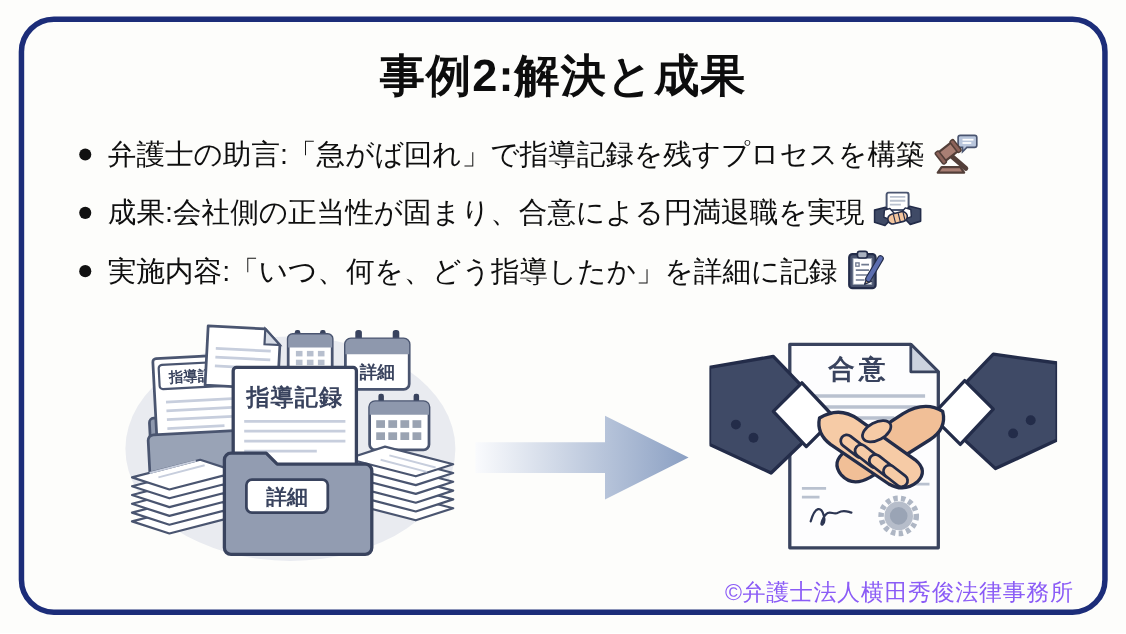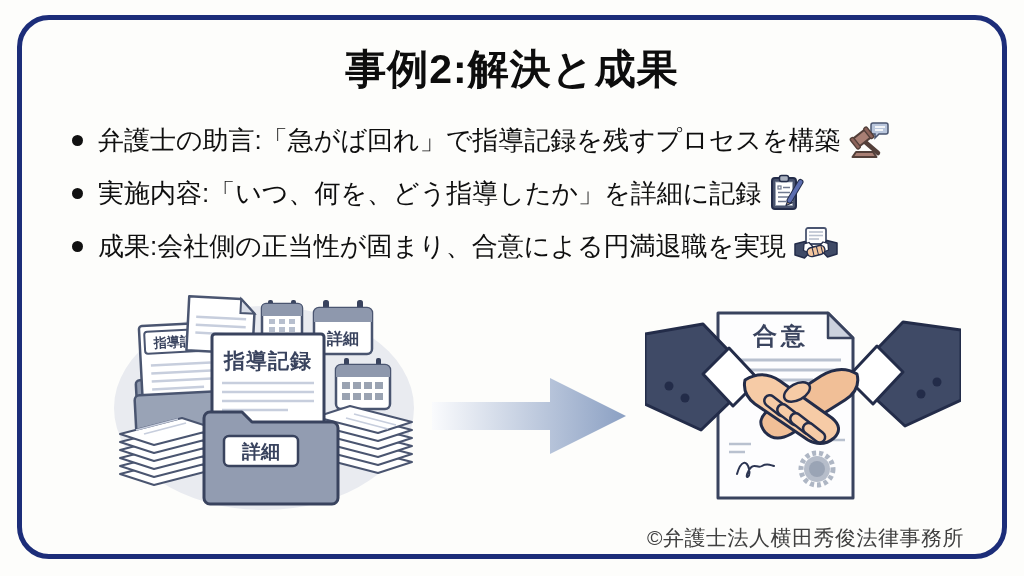--- a/index.html
+++ b/index.html
@@ -16,21 +16,21 @@
     font-size:41px;font-weight:bold;color:#0d0d0d;letter-spacing:1px;
   }
   .bullets{position:absolute;left:72px;top:121px;margin:0;padding:0;list-style:none;width:900px;}
   .bullet{display:flex;align-items:center;margin-bottom:15px;font-size:26px;font-weight:normal;color:#0f0f0f;white-space:nowrap;}
   .dot{width:11px;height:11px;background:#111;border-radius:50%;margin-right:15px;flex:none;}
   .bicon{margin-left:8px;flex:none;}
   .illus-left{position:absolute;left:112px;top:286px;}
   .flow-arrow{position:absolute;left:432px;top:372px;}
   .illus-right{position:absolute;left:645px;top:288px;}
   .copyright{
-    position:absolute;right:60px;bottom:24px;font-size:21px;color:#404040;
+    position:absolute;right:48px;bottom:24px;font-size:21px;color:#8b5cf6;
     letter-spacing:0.5px;
   }
   svg text{font-family:"Liberation Sans","DejaVu Sans",sans-serif;}
 </style>
 </head>
 <body>
 
 <div class="slide">
   <div class="frame"></div>
 
@@ -44,37 +44,20 @@
         <path d="M24 2 h13 a2 2 0 0 1 2 2 v7 a2 2 0 0 1 -2 2 h-7 l-4 4 v-4 h-2 a2 2 0 0 1 -2 -2 v-7 a2 2 0 0 1 2 -2 z" fill="#b9c6dc" stroke="#4a5570" stroke-width="1.5"></path>
         <line x1="26" y1="6" x2="36" y2="6" stroke="#ffffff" stroke-width="1.6"></line>
         <line x1="26" y1="9" x2="34" y2="9" stroke="#ffffff" stroke-width="1.6"></line>
         <line x1="15" y1="20" x2="29" y2="32" stroke="#533f39" stroke-width="4.5" stroke-linecap="round"></line>
         <g transform="rotate(-38 13 17)">
           <rect x="4" y="12" width="18" height="10" rx="2" fill="#a97f74" stroke="#533f39" stroke-width="2"></rect>
           <rect x="2.5" y="10.5" width="4" height="13" rx="1.5" fill="#8c635a" stroke="#533f39" stroke-width="1.4"></rect>
           <rect x="19.5" y="10.5" width="4" height="13" rx="1.5" fill="#8c635a" stroke="#533f39" stroke-width="1.4"></rect>
         </g>
         <path d="M7 31 h17 l3.5 5 h-24 z" fill="#a97f74" stroke="#533f39" stroke-width="2" stroke-linejoin="round"></path>
-      </svg>
-    </li>
-    <li class="bullet">
-      <span class="dot"></span>
-      <span>実施内容:「いつ、何を、どう指導したか」を詳細に記録</span>
-      <svg class="bicon" width="36" height="38" viewBox="0 0 36 38">
-        <rect x="3" y="4" width="24" height="31" rx="3" fill="#49536e" stroke="#232c49" stroke-width="2"></rect>
-        <rect x="6.5" y="8" width="17" height="23.5" fill="#ffffff" stroke="#9aa3b2" stroke-width="0.8"></rect>
-        <rect x="10.5" y="1.5" width="9" height="6" rx="2" fill="#aab2c0" stroke="#232c49" stroke-width="1.5"></rect>
-        <rect x="9" y="12" width="3" height="3" fill="none" stroke="#707a90" stroke-width="1.2"></rect>
-        <line x1="14" y1="13.5" x2="21" y2="13.5" stroke="#707a90" stroke-width="1.5"></line>
-        <line x1="9" y1="18.5" x2="21" y2="18.5" stroke="#707a90" stroke-width="1.5"></line>
-        <line x1="9" y1="23" x2="21" y2="23" stroke="#707a90" stroke-width="1.5"></line>
-        <line x1="9" y1="27.5" x2="17" y2="27.5" stroke="#707a90" stroke-width="1.5"></line>
-        <path d="M17 31.5 l2.2 -6 l4.2 3.2 z" fill="#d9b98c" stroke="#232c49" stroke-width="1.2" stroke-linejoin="round"></path>
-        <line x1="20.5" y1="26.5" x2="31.5" y2="8" stroke="#232c49" stroke-width="6" stroke-linecap="round"></line>
-        <line x1="20.5" y1="26.5" x2="31.5" y2="8" stroke="#5c6eb0" stroke-width="4" stroke-linecap="round"></line>
       </svg>
     </li>
     <li class="bullet">
       <span class="dot"></span>
       <span>成果:会社側の正当性が固まり、合意による円満退職を実現</span>
       <svg class="bicon" width="44" height="38" viewBox="0 0 44 38">
         <rect x="12" y="1" width="20" height="16" rx="2" fill="#ffffff" stroke="#4a5570" stroke-width="1.8"></rect>
         <line x1="15" y1="5" x2="29" y2="5" stroke="#b9c1cf" stroke-width="1.6"></line>
         <line x1="15" y1="8.5" x2="29" y2="8.5" stroke="#b9c1cf" stroke-width="1.6"></line>
         <line x1="15" y1="12" x2="25" y2="12" stroke="#b9c1cf" stroke-width="1.6"></line>
@@ -83,20 +66,37 @@
         <path d="M10 17 l5 -1.5 l4.5 5 l-5 5 l-5 -2 z" fill="#ffffff" stroke="#232c49" stroke-width="1.3" stroke-linejoin="round"></path>
         <path d="M34 16.5 l-5 -1.5 l-4.5 5 l5 5 l5 -2 z" fill="#ffffff" stroke="#232c49" stroke-width="1.3" stroke-linejoin="round"></path>
         <g transform="rotate(-14 22 24)">
           <rect x="13" y="19.5" width="18" height="9" rx="4.5" fill="#f4c69e" stroke="#232c49" stroke-width="1.5"></rect>
           <line x1="19" y1="20" x2="19" y2="28" stroke="#232c49" stroke-width="1"></line>
           <line x1="23.5" y1="20" x2="23.5" y2="28.5" stroke="#232c49" stroke-width="1"></line>
           <line x1="28" y1="20.5" x2="28" y2="28.5" stroke="#232c49" stroke-width="1"></line>
         </g>
       </svg>
     </li>
+    <li class="bullet">
+      <span class="dot"></span>
+      <span>実施内容:「いつ、何を、どう指導したか」を詳細に記録</span>
+      <svg class="bicon" width="36" height="38" viewBox="0 0 36 38">
+        <rect x="3" y="4" width="24" height="31" rx="3" fill="#49536e" stroke="#232c49" stroke-width="2"></rect>
+        <rect x="6.5" y="8" width="17" height="23.5" fill="#ffffff" stroke="#9aa3b2" stroke-width="0.8"></rect>
+        <rect x="10.5" y="1.5" width="9" height="6" rx="2" fill="#aab2c0" stroke="#232c49" stroke-width="1.5"></rect>
+        <rect x="9" y="12" width="3" height="3" fill="none" stroke="#707a90" stroke-width="1.2"></rect>
+        <line x1="14" y1="13.5" x2="21" y2="13.5" stroke="#707a90" stroke-width="1.5"></line>
+        <line x1="9" y1="18.5" x2="21" y2="18.5" stroke="#707a90" stroke-width="1.5"></line>
+        <line x1="9" y1="23" x2="21" y2="23" stroke="#707a90" stroke-width="1.5"></line>
+        <line x1="9" y1="27.5" x2="17" y2="27.5" stroke="#707a90" stroke-width="1.5"></line>
+        <path d="M17 31.5 l2.2 -6 l4.2 3.2 z" fill="#d9b98c" stroke="#232c49" stroke-width="1.2" stroke-linejoin="round"></path>
+        <line x1="20.5" y1="26.5" x2="31.5" y2="8" stroke="#232c49" stroke-width="6" stroke-linecap="round"></line>
+        <line x1="20.5" y1="26.5" x2="31.5" y2="8" stroke="#5c6eb0" stroke-width="4" stroke-linecap="round"></line>
+      </svg>
+    </li>
   </ul>
 
   <svg class="illus-left" width="308" height="234" viewBox="0 0 308 234">
     <defs>
       <path id="sheetR" d="M0 16 L62 0 L96 11 L34 27 Z"></path>
       <path id="sheetL" d="M0 11 L34 0 L96 16 L62 27 Z"></path>
     </defs>
     <ellipse cx="152" cy="122" rx="150" ry="102" fill="#e9ebf0"></ellipse>
 
     <g transform="rotate(-3 70 100)">

